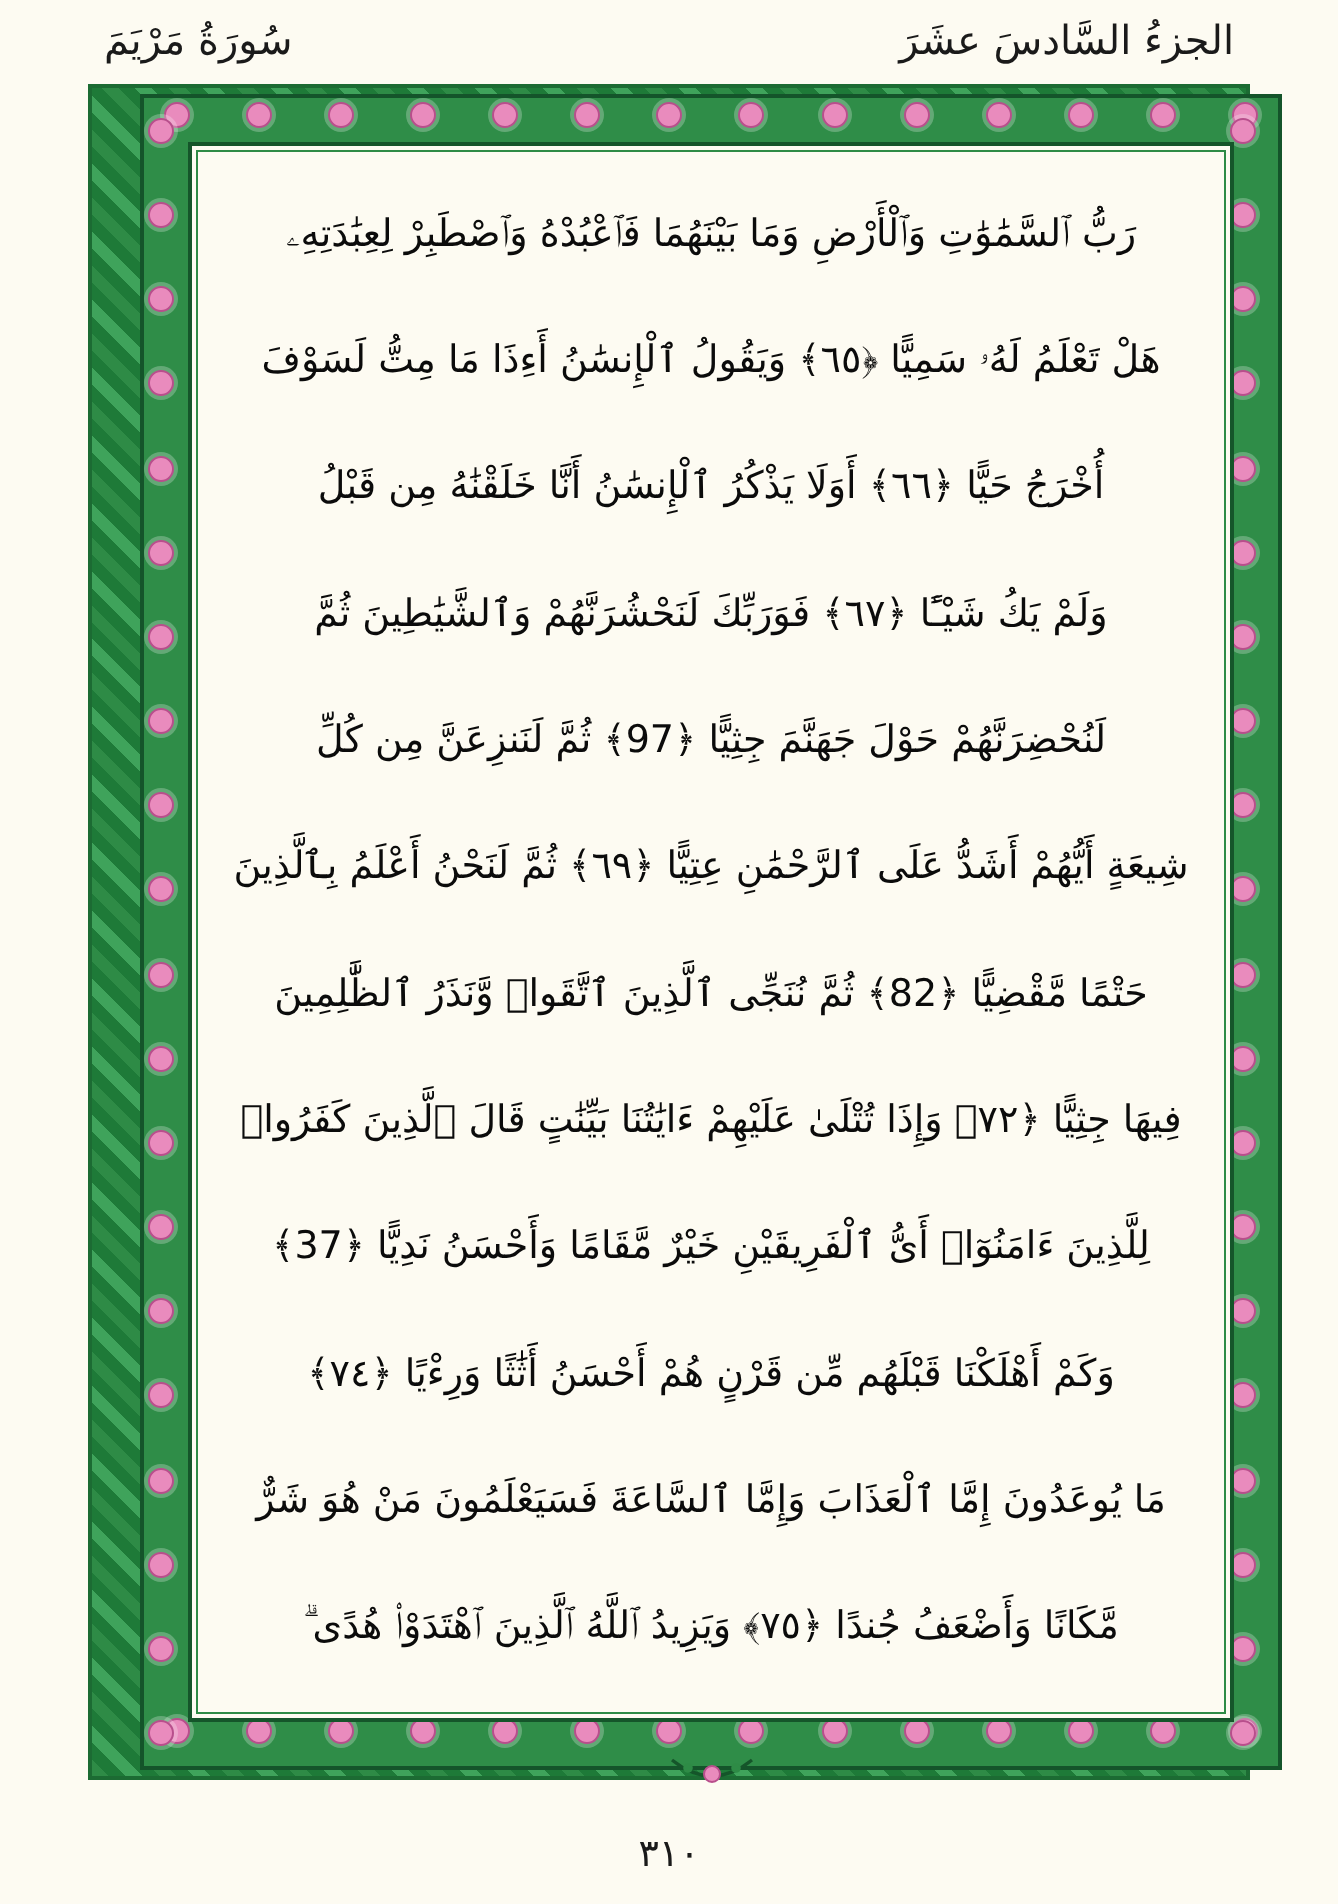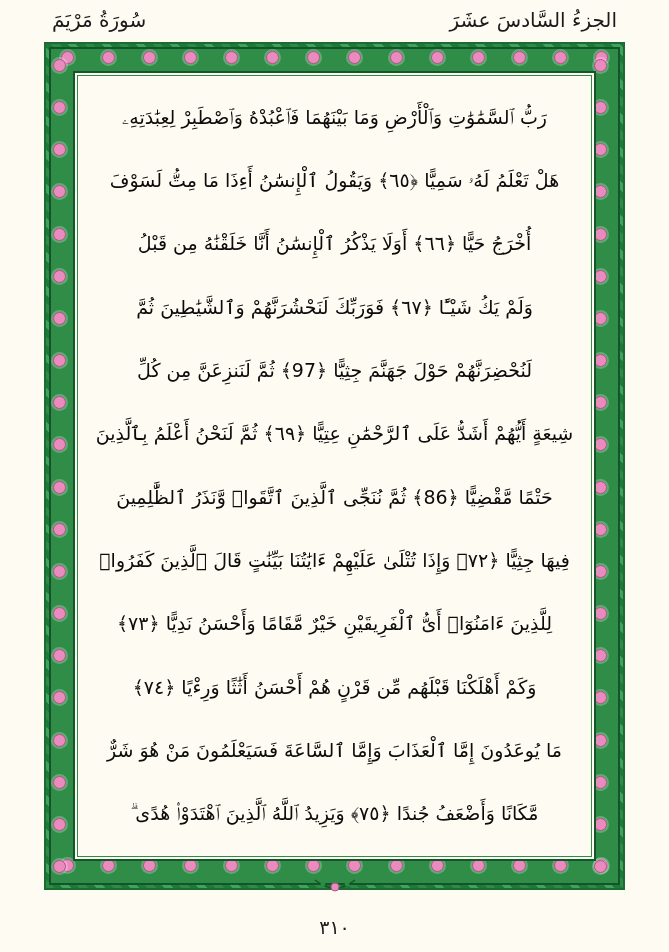--- a/index.html
+++ b/index.html
@@ -61,20 +61,21 @@
     padding: 3px;
   }
   .frame-band {
     width: 100%;
     height: 100%;
     box-sizing: border-box;
     border: 2px solid #14542a;
     background: #2f8d48;
     padding: 4px;
     position: relative;
+    margin-left: 21px;
   }
   
   .rosettes-top, .rosettes-bottom {
     position: absolute;
     left: 0; right: 0;
     height: 22px;
     display: flex;
     justify-content: space-between;
     padding: 0 10px;
     box-sizing: border-box;
@@ -287,27 +288,27 @@
             <div class="ayah-line">
                 <span class="txt">وَلَمْ يَكُ شَيْـًٔا ﴿٦٧﴾ فَوَرَبِّكَ لَنَحْشُرَنَّهُمْ وَٱلشَّيَٰطِينَ ثُمَّ</span>
               </div>
             <div class="ayah-line">
                 <span class="txt">لَنُحْضِرَنَّهُمْ حَوْلَ جَهَنَّمَ جِثِيًّا ﴿97﴾ ثُمَّ لَنَنزِعَنَّ مِن كُلِّ</span>
               </div>
             <div class="ayah-line">
                 <span class="txt">شِيعَةٍ أَيُّهُمْ أَشَدُّ عَلَى ٱلرَّحْمَٰنِ عِتِيًّا ﴿٦٩﴾ ثُمَّ لَنَحْنُ أَعْلَمُ بِٱلَّذِينَ</span>
               </div>
             <div class="ayah-line">
-                <span class="txt">حَتْمًا مَّقْضِيًّا ﴿86﴾ ثُمَّ نُنَجِّى ٱلَّذِينَ ٱتَّقَوا۟ وَّنَذَرُ ٱلظَّٰلِمِينَ</span>
+                <span class="txt">حَتْمًا مَّقْضِيًّا ﴿82﴾ ثُمَّ نُنَجِّى ٱلَّذِينَ ٱتَّقَوا۟ وَّنَذَرُ ٱلظَّٰلِمِينَ</span>
               </div>
             <div class="ayah-line">
                 <span class="txt">فِيهَا جِثِيًّا ﴿٧٢﴾ وَإِذَا تُتْلَىٰ عَلَيْهِمْ ءَايَٰتُنَا بَيِّنَٰتٍ قَالَ ٱلَّذِينَ كَفَرُوا۟</span>
               </div>
             <div class="ayah-line">
-                <span class="txt">لِلَّذِينَ ءَامَنُوٓا۟ أَىُّ ٱلْفَرِيقَيْنِ خَيْرٌ مَّقَامًا وَأَحْسَنُ نَدِيًّا ﴿٧٣﴾</span>
+                <span class="txt">لِلَّذِينَ ءَامَنُوٓا۟ أَىُّ ٱلْفَرِيقَيْنِ خَيْرٌ مَّقَامًا وَأَحْسَنُ نَدِيًّا ﴿37﴾</span>
               </div>
             <div class="ayah-line">
                 <span class="txt">وَكَمْ أَهْلَكْنَا قَبْلَهُم مِّن قَرْنٍ هُمْ أَحْسَنُ أَثَٰثًا وَرِءْيًا ﴿٧٤﴾</span>
               </div>
             <div class="ayah-line">
                 <span class="txt">مَا يُوعَدُونَ إِمَّا ٱلْعَذَابَ وَإِمَّا ٱلسَّاعَةَ فَسَيَعْلَمُونَ مَنْ هُوَ شَرٌّ</span>
               </div>
             <div class="ayah-line">
                 <span class="txt">مَّكَانًا وَأَضْعَفُ جُندًا ﴿٧٥﴾ وَيَزِيدُ ٱللَّهُ ٱلَّذِينَ ٱهْتَدَوْا۟ هُدًى ۗ</span>
               </div>

